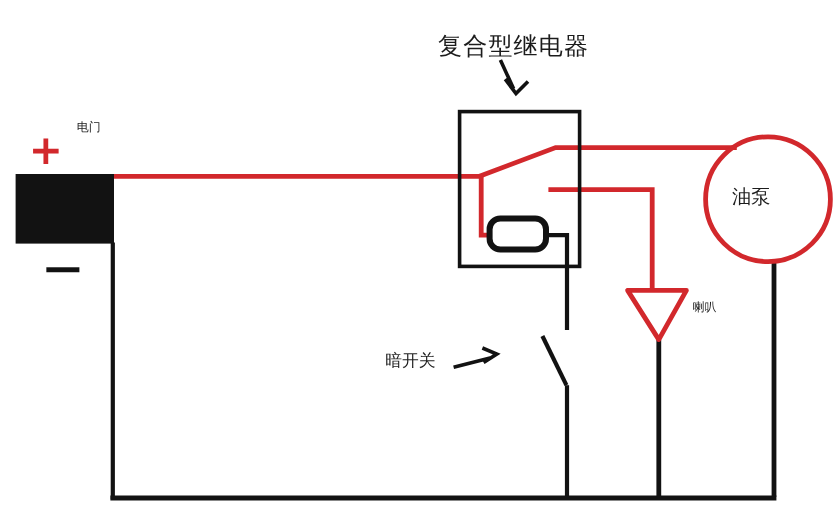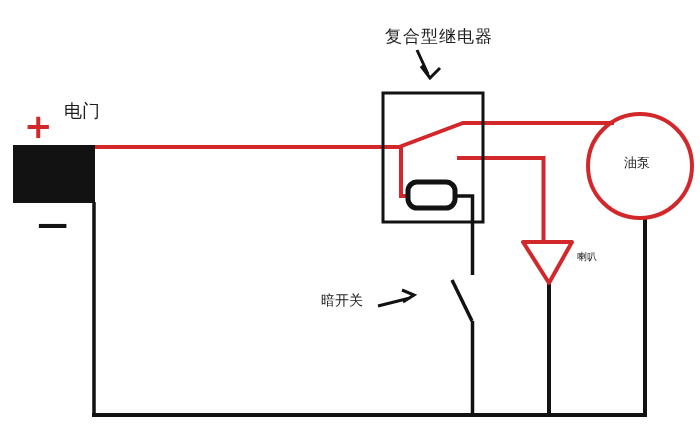--- a/index.html
+++ b/index.html
@@ -16,25 +16,25 @@
     font-family:"DejaVu Sans","Liberation Sans",sans-serif;
     overflow:hidden;
   }
   .canvas svg{position:absolute;left:0;top:0;}
   .lbl{
     position:absolute;
     color:var(--label-text);
     white-space:nowrap;
     line-height:1;
   }
-  .lbl-ignition{left:64px;top:102px;font-size:18px;}
-  .lbl-relay{left:385px;top:28px;font-size:17px;letter-spacing:1px;}
-  .lbl-switch{left:321px;top:294px;font-size:14px;font-family:Liberation Mono, monospace;}
+  .lbl-ignition{left:64px;top:102px;font-size:10px;}
+  .lbl-relay{left:365px;top:28px;font-size:20px;letter-spacing:1px;}
+  .lbl-switch{left:321px;top:294px;font-size:14px;}
   .lbl-horn{left:577px;top:252px;font-size:10px;}
-  .lbl-pump{left:624px;top:156px;font-size:13px;}
+  .lbl-pump{left:610px;top:156px;font-size:16px;}
   .sym-plus{
     position:absolute;left:24px;top:106px;
     color:var(--wire-red);
     font-size:34px;font-weight:bold;
   }
   .sym-minus{
     position:absolute;left:34px;top:199px;
     color:var(--wire-black);
     font-size:44px;font-weight:bold;
     transform:scaleY(0.8);

